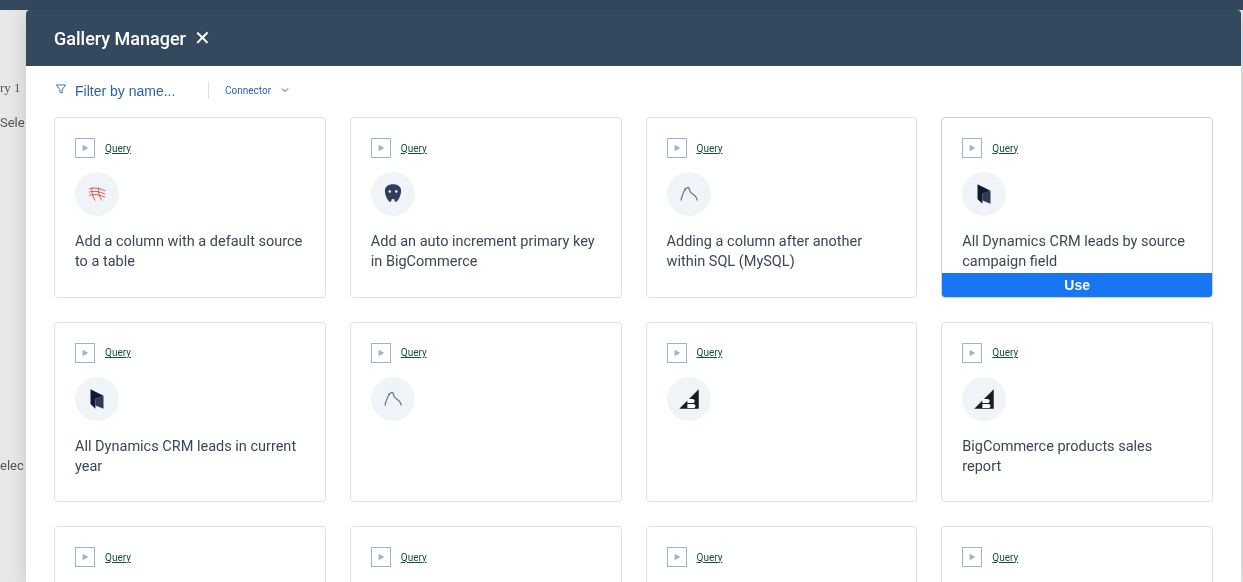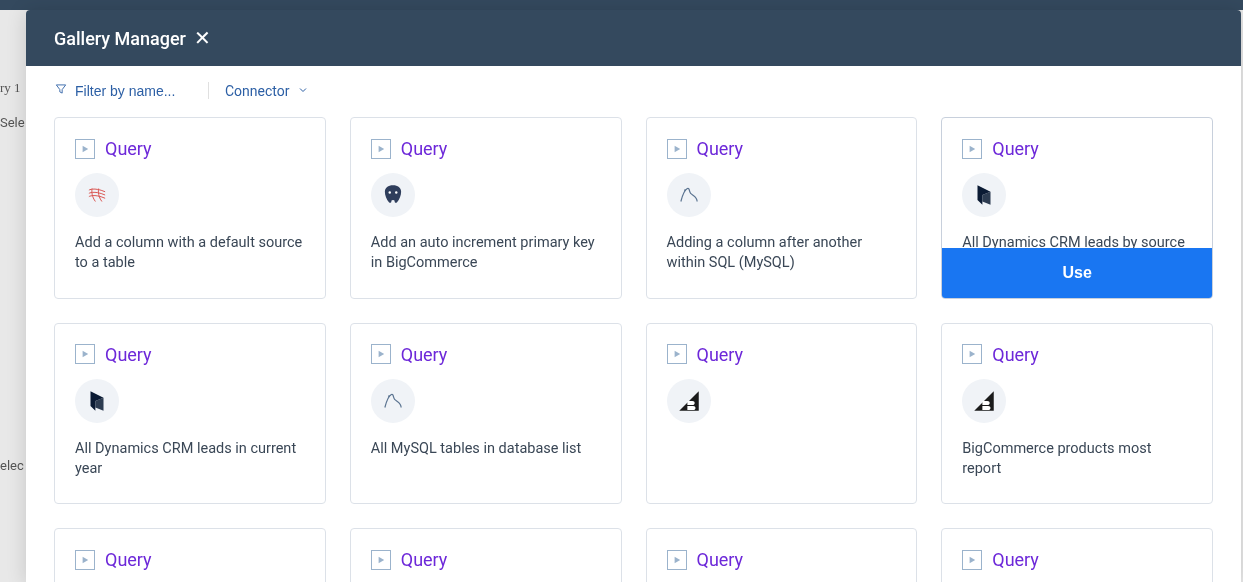--- a/index.html
+++ b/index.html
@@ -96,21 +96,21 @@
       background: transparent;
     }
     .filter-input::placeholder {
       color: #2c5fa5;
     }
     .connector-dd {
       display: flex;
       align-items: center;
       gap: 8px;
       color: #2c5fa5;
-      font-size: 14px;
+      font-size: 10px;
       padding-left: 16px;
       cursor: pointer;
     }
     .chevron-icon svg {
       width: 12px;
       height: 12px;
       stroke: #2c5fa5;
       fill: none;
       stroke-width: 2;
     }
@@ -150,22 +150,23 @@
       display: flex;
       align-items: center;
       justify-content: center;
     }
     .play-box svg {
       width: 8px;
       height: 8px;
       fill: #9bb3cc;
     }
     .card-type-label {
-      color: #6d28d9;
-      font-size: 18px;
+      color: #14532d;
+      font-size: 10px;
+      text-decoration: underline;
     }
     .conn-icon {
       width: 44px;
       height: 44px;
       border-radius: 50%;
       background: #f0f3f7;
       display: flex;
       align-items: center;
       justify-content: center;
       margin-bottom: 16px;
@@ -180,22 +181,22 @@
       line-height: 1.4;
     }
     .use-btn {
       position: absolute;
       bottom: 0;
       left: 0;
       right: 0;
       background: #1976f2;
       color: #fff;
       border: none;
-      padding: 16px;
-      font-size: 16px;
+      padding: 4px;
+      font-size: 14px;
       font-weight: 600;
       cursor: pointer;
       border-radius: 0 0 3px 3px;
     }
     .content::-webkit-scrollbar {
       width: 10px;
     }
     .content::-webkit-scrollbar-track {
       background: #f7f7f7;
     }
@@ -341,21 +342,20 @@
               </svg>
             </div>
             <span class="card-type-label">Query</span>
           </div>
           <div class="conn-icon">
             <svg viewBox="0 0 32 32">
               <path fill="none" stroke="#5a7390" stroke-width="1.5" d="M6 24c2-8 4-14 8-16 3-1 2 4 4 6 3 3 8 4 8 10"></path>
               <circle cx="11" cy="10" r="1" fill="#5a7390"></circle>
             </svg>
           </div>
-          <div class="card-title">All MySQL tables in database list</div>
         </div>
         <div class="card">
           <div class="card-type-row">
             <div class="play-box">
               <svg viewBox="0 0 10 10">
                 <path d="M2 1l7 4-7 4z"></path>
               </svg>
             </div>
             <span class="card-type-label">Query</span>
           </div>
@@ -374,21 +374,21 @@
               </svg>
             </div>
             <span class="card-type-label">Query</span>
           </div>
           <div class="conn-icon">
             <svg viewBox="0 0 32 32">
               <path fill="#1b1b1b" d="M28 4L4 28h24V4z"></path>
               <path fill="#fff" d="M14 16h6c2 0 3 1 3 2.5S22 21 20 21h-6v-5zm0 6h7c2 0 3 1 3 2.5S23 27 21 27h-7v-5z"></path>
             </svg>
           </div>
-          <div class="card-title">BigCommerce products most report</div>
+          <div class="card-title">BigCommerce products sales report</div>
         </div>
         <div class="card">
           <div class="card-type-row">
             <div class="play-box">
               <svg viewBox="0 0 10 10">
                 <path d="M2 1l7 4-7 4z"></path>
               </svg>
             </div>
             <span class="card-type-label">Query</span>
           </div>

